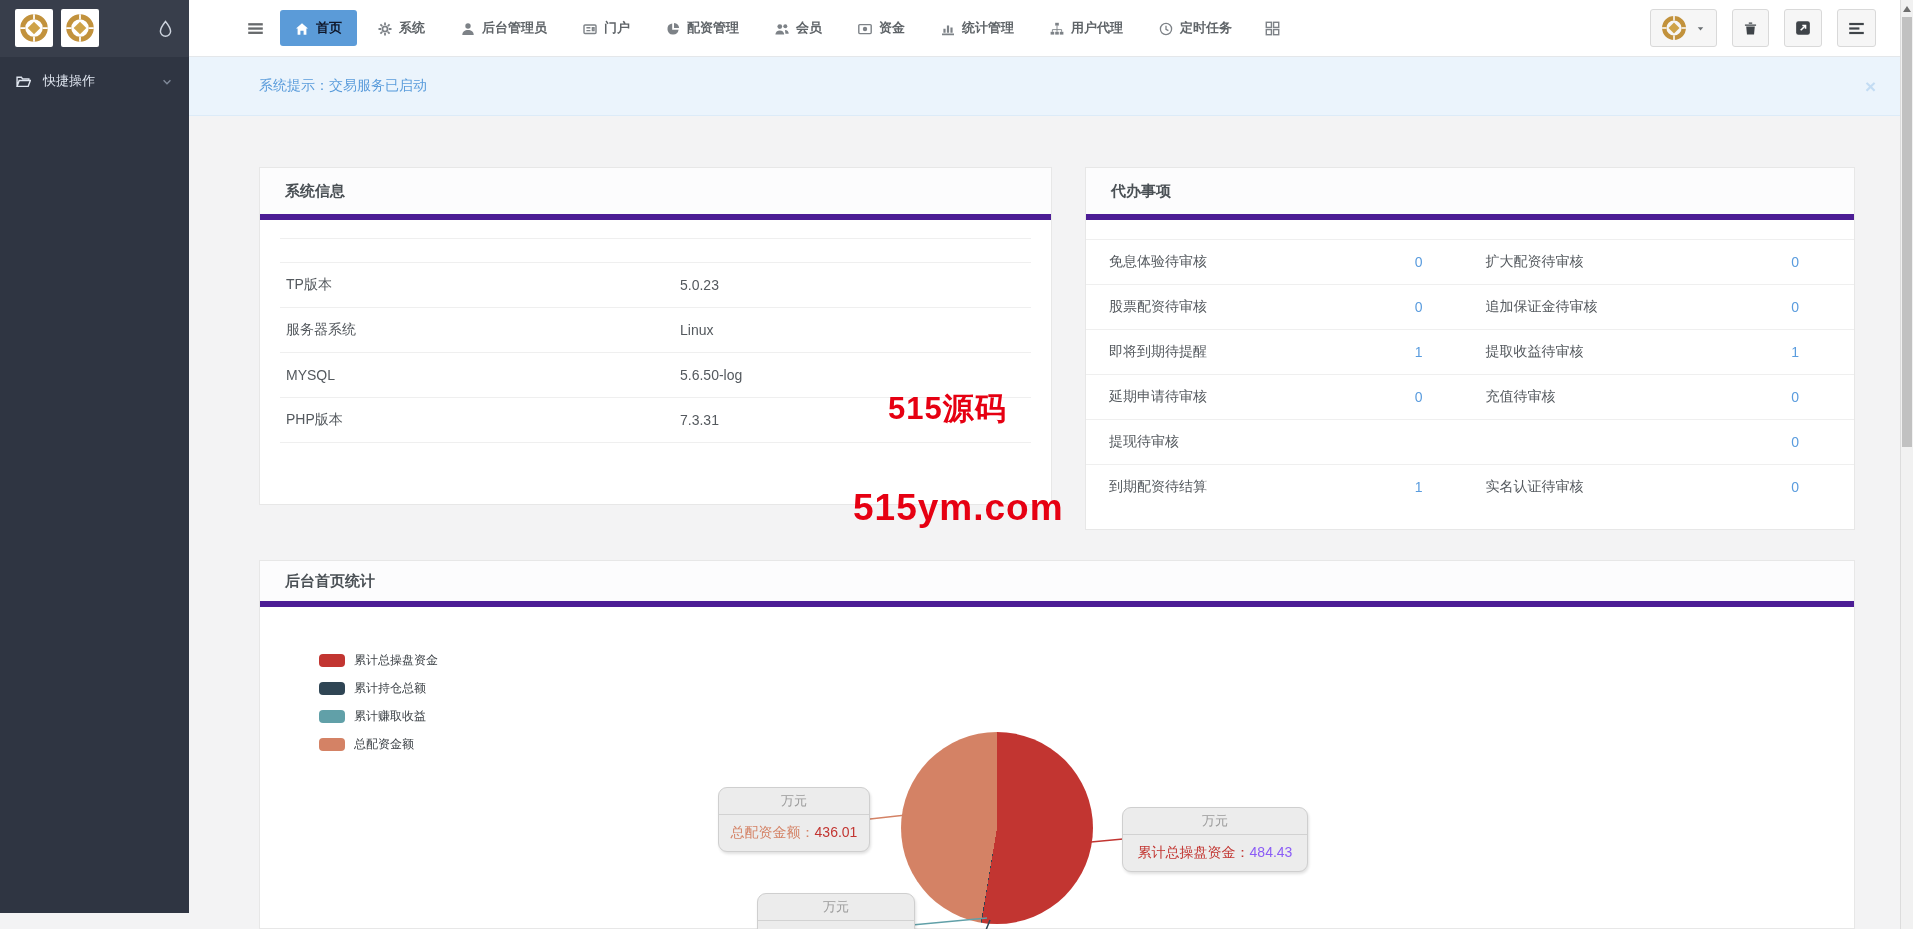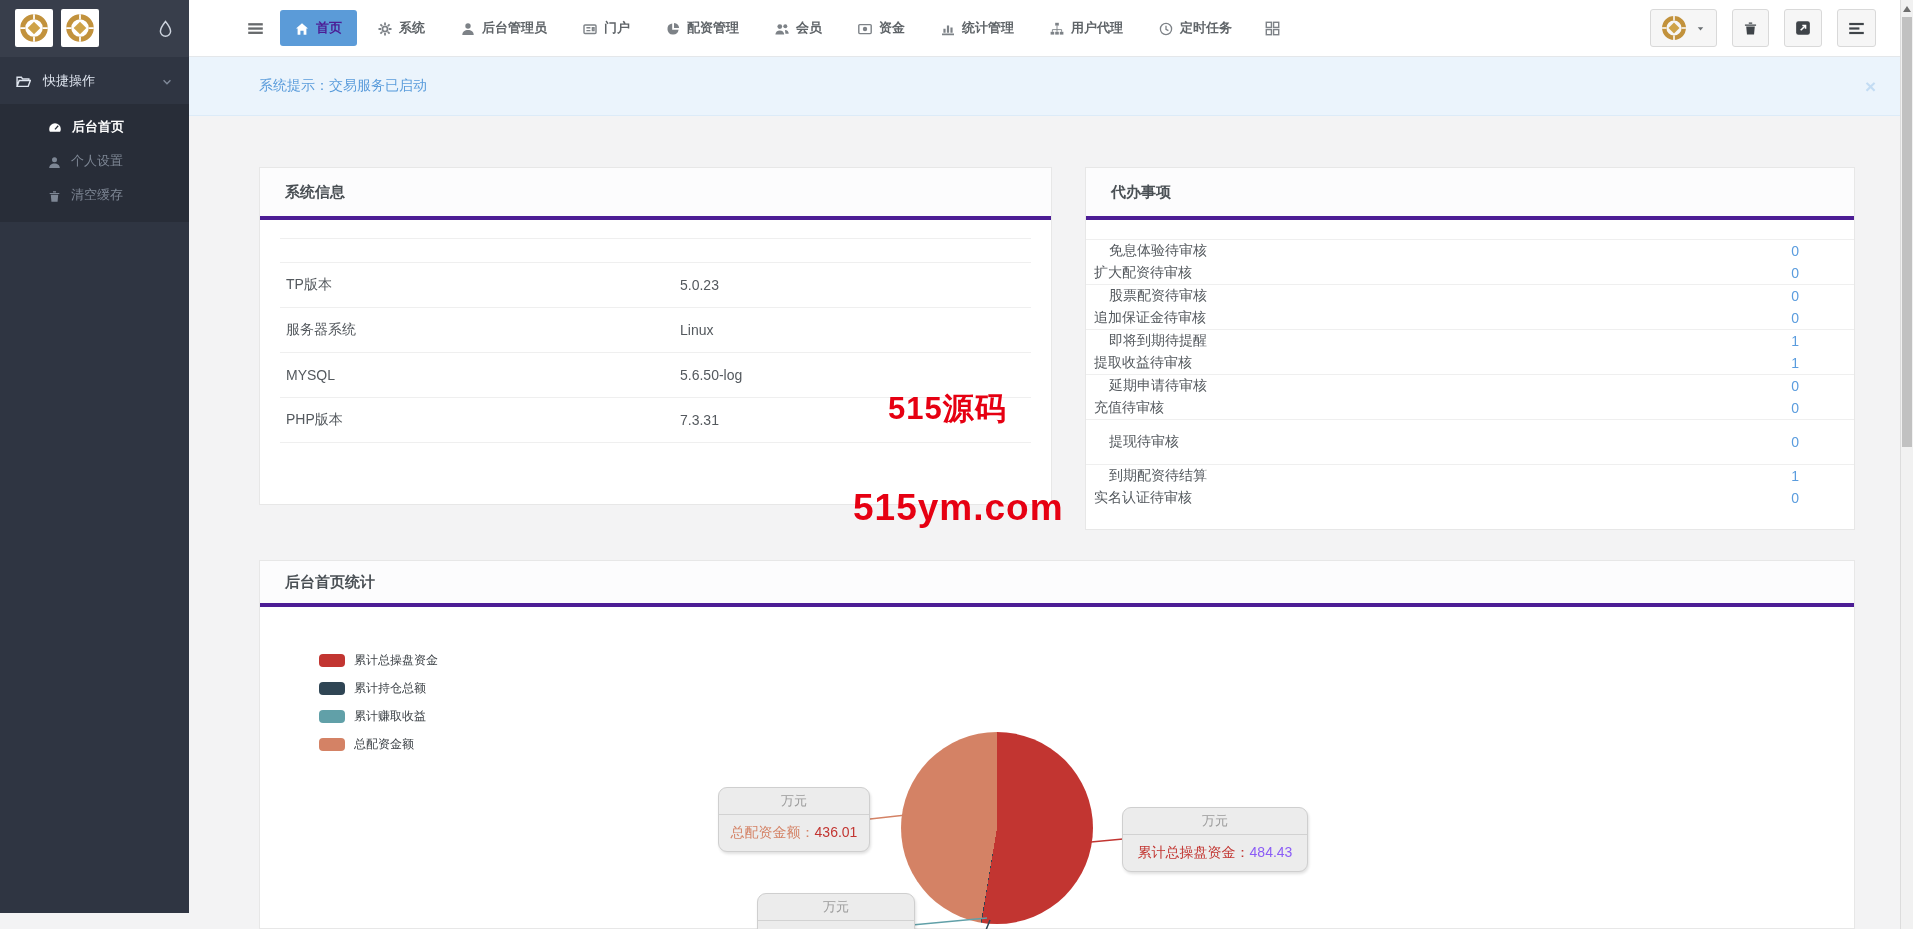--- a/index.html
+++ b/index.html
@@ -17,21 +17,21 @@
   .logo-area { width:189px; height:57px; background:#383e4b; display:flex; align-items:center;
                padding:0 15px; gap:8px; flex:none; }
   .logo-box { width:38px; height:38px; background:#fff; border-radius:2px; display:flex;
               align-items:center; justify-content:center; }
   .logo-area .droplet { margin-left:auto; color:#ccd3dd; }
   .hamburger { margin-left:58px; background:none; border:none; color:#676a6c; cursor:pointer; }
   .mainnav { display:flex; align-items:center; margin-left:16px; gap:6px; }
   .nav-item { display:flex; align-items:center; gap:7px; padding:9px 15px; border-radius:3px;
               font-size:13px; font-weight:bold; color:#5f6468; text-decoration:none; cursor:pointer; }
   .nav-item .ic { color:#7d8287; }
-  .nav-item.active { background:#5b9bd8; color:#4c1d95;align-items:center; }
+  .nav-item.active { background:#5b9bd8; color:#0f172a;align-items:center; }
   .nav-item.active .ic { color:#fff; }
   .nav-grid-btn { background:none; border:none; color:#7d8287; padding:9px 12px; cursor:pointer; }
   .right-tools { margin-left:auto; margin-right:37px; display:flex; align-items:center; gap:15px; }
   .tool-btn { height:38px; background:#f6f6f6; border:1px solid #d9d9d9; border-radius:3px;
               display:flex; align-items:center; justify-content:center; color:#3f4449;
               cursor:pointer; padding:0 10px; }
   .avatar-btn { gap:8px; }
 
   
   .sidebar { position:absolute; top:57px; left:0; bottom:16px; width:189px; background:#2f3542; z-index:20; }
@@ -48,38 +48,38 @@
   
   .alert { position:absolute; top:57px; left:189px; right:13px; height:59px; background:#ebf4fc;
            border-bottom:1px solid #dcebf8; display:flex; align-items:center; padding:0 24px 0 70px;
            font-size:14px; color:#5a9cdb; z-index:5; }
   .alert-close { margin-left:auto; background:none; border:none; color:#c3dcf3; font-size:19px;
                  font-weight:bold; cursor:pointer; line-height:1; }
 
   
   .panel { position:absolute; background:#fff; border:1px solid #e7e7e7; }
   .panel-header { height:52px; display:flex; align-items:center; padding:0 25px;
-                  border-bottom:4px solid #4c1d95; background:#fcfcfd;
+                  border-bottom:6px solid #4c1d95; background:#fcfcfd;
                   font-size:15px; font-weight:bold; color:#4a5055; }
   #panel-sys   { left:259px; top:167px; width:793px;  height:338px; }
   #panel-todo  { left:1085px; top:167px; width:770px; height:363px; }
   #panel-stats { left:259px; top:560px; width:1596px; height:369px; }
   #panel-stats .panel-header { height:46px; }
 
   
   .sys-body { padding:0 20px; }
   .sys-empty { border-bottom:1px solid #efefef; }
   .sys-empty.r1 { height:19px; } .sys-empty.r2 { height:24px; }
   .sys-row { height:45px; display:flex; align-items:center; border-bottom:1px solid #efefef;
              font-size:14px; color:#54595e; }
   .sys-label { width:400px; padding-left:6px; }
 
   
   .todo-body { padding-top:19px; }
-  .todo-row { display:flex; height:45px; border-top:1px solid #efefef;flex-direction:column; }
+  .todo-row { display:flex; height:45px; border-top:1px solid #efefef; }
   .todo-cell { flex:1; display:flex; align-items:center; padding:0 55px 0 23px;
                font-size:14px; color:#54595e; }
   .todo-cell + .todo-cell { padding-left:8px; }
   .todo-count { margin-left:auto; color:#5a9cde; text-decoration:none; cursor:pointer; }
 
   
   .stats-body { position:relative; height:322px; }
   .legend { position:absolute; left:59px; top:45px; }
   .legend-item { display:flex; align-items:center; margin-bottom:11px; cursor:pointer; }
   .legend-swatch { width:26px; height:13px; border-radius:4px; margin-right:9px; }
@@ -344,40 +344,20 @@
 
 <aside class="sidebar">
   <div class="side-group">
     <span><svg class="ic" width="15" height="15">
           <use href="#i-folder"></use>
         </svg></span>
     <span>快捷操作</span>
     <span class="chev"><svg class="ic" width="12" height="12">
           <use href="#i-chev-down"></use>
         </svg></span>
-  </div>
-  <div class="side-sub">
-    <div class="side-item active">
-      <span><svg class="ic" width="14" height="14">
-            <use href="#i-dash"></use>
-          </svg></span>
-      <span>后台首页</span>
-    </div>
-    <div class="side-item">
-      <span><svg class="ic" width="13" height="13">
-            <use href="#i-user"></use>
-          </svg></span>
-      <span>个人设置</span>
-    </div>
-    <div class="side-item">
-      <span><svg class="ic" width="13" height="13">
-            <use href="#i-trash"></use>
-          </svg></span>
-      <span>清空缓存</span>
-    </div>
   </div>
 </aside>
 
 <div class="alert">
   <span>系统提示：交易服务已启动</span>
   <button class="alert-close">×</button>
 </div>
 
 <section class="panel" id="panel-sys">
   <div class="panel-header">系统信息</div>

